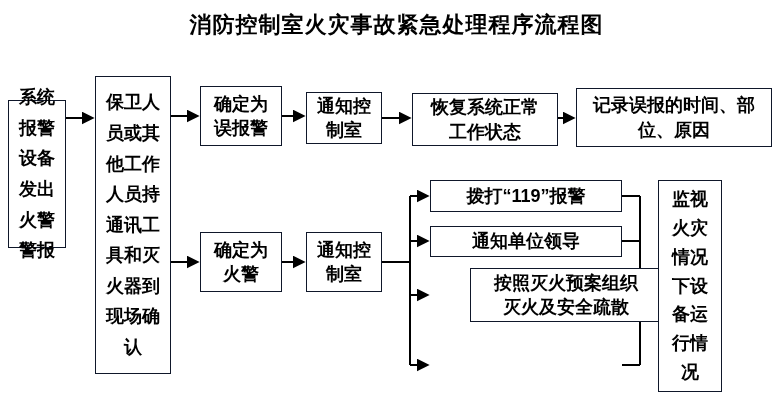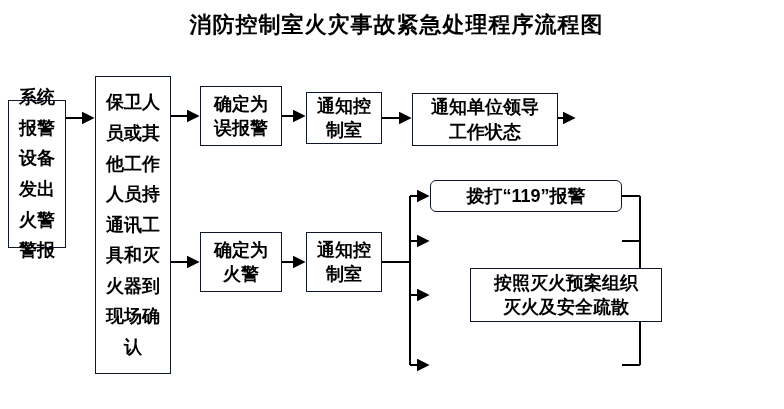--- a/index.html
+++ b/index.html
@@ -114,31 +114,41 @@
 火器到
 现场确
 认</div>
 
   <div class="node" style="left:200px; top:86px; width:82px; height:60px;">确定为
 误报警</div>
 
   <div class="node" style="left:306px; top:92px; width:76px; height:52px;">通知控
 制室</div>
 
-  <div class="node" style="left:412px; top:93px; width:146px; height:53px;">通知单位领导
+  <div class="node" style="left:412px; top:93px; width:146px; height:53px;">恢复系统正常
 工作状态</div>
 
+  <div class="node" style="left:576px; top:88px; width:196px; height:59px;">记录误报的时间、部
+位、原因</div>
 
   <div class="node" style="left:200px; top:232px; width:82px; height:60px;">确定为
 火警</div>
 
   <div class="node" style="left:306px; top:232px; width:76px; height:60px;">通知控
 制室</div>
 
-  <div class="node" style="left:430px; top:180px; width:192px; height:32px;border-radius:6px;">拨打“119”报警</div>
+  <div class="node" style="left:430px; top:180px; width:192px; height:32px;">拨打“119”报警</div>
 
+  <div class="node" style="left:430px; top:226px; width:192px; height:31px;">通知单位领导</div>
 
   <div class="node" style="left:430px; top:268px; width:192px; height:54px;margin-left:40px;">按照灭火预案组织
 灭火及安全疏散</div>
 
 
+  <div class="node v-mid" style="left:658px; top:180px; width:64px; height:212px;">监视
+火灾
+情况
+下设
+备运
+行情
+况</div>
 
 </div>
 
 </body></html>

